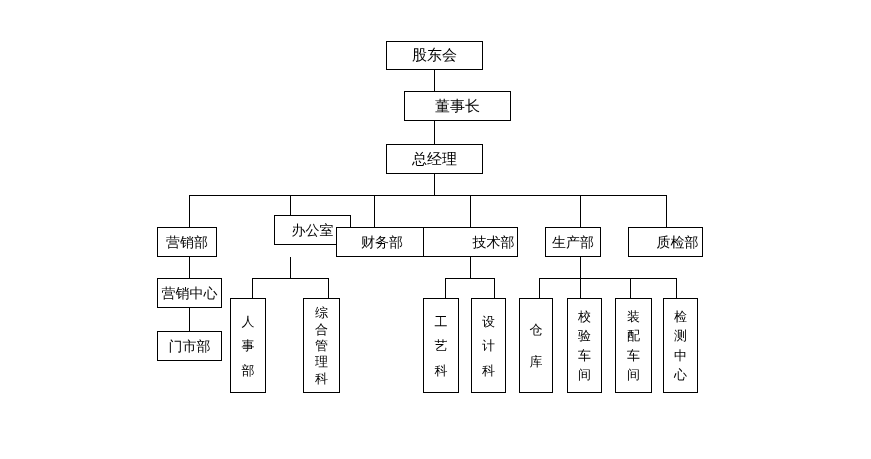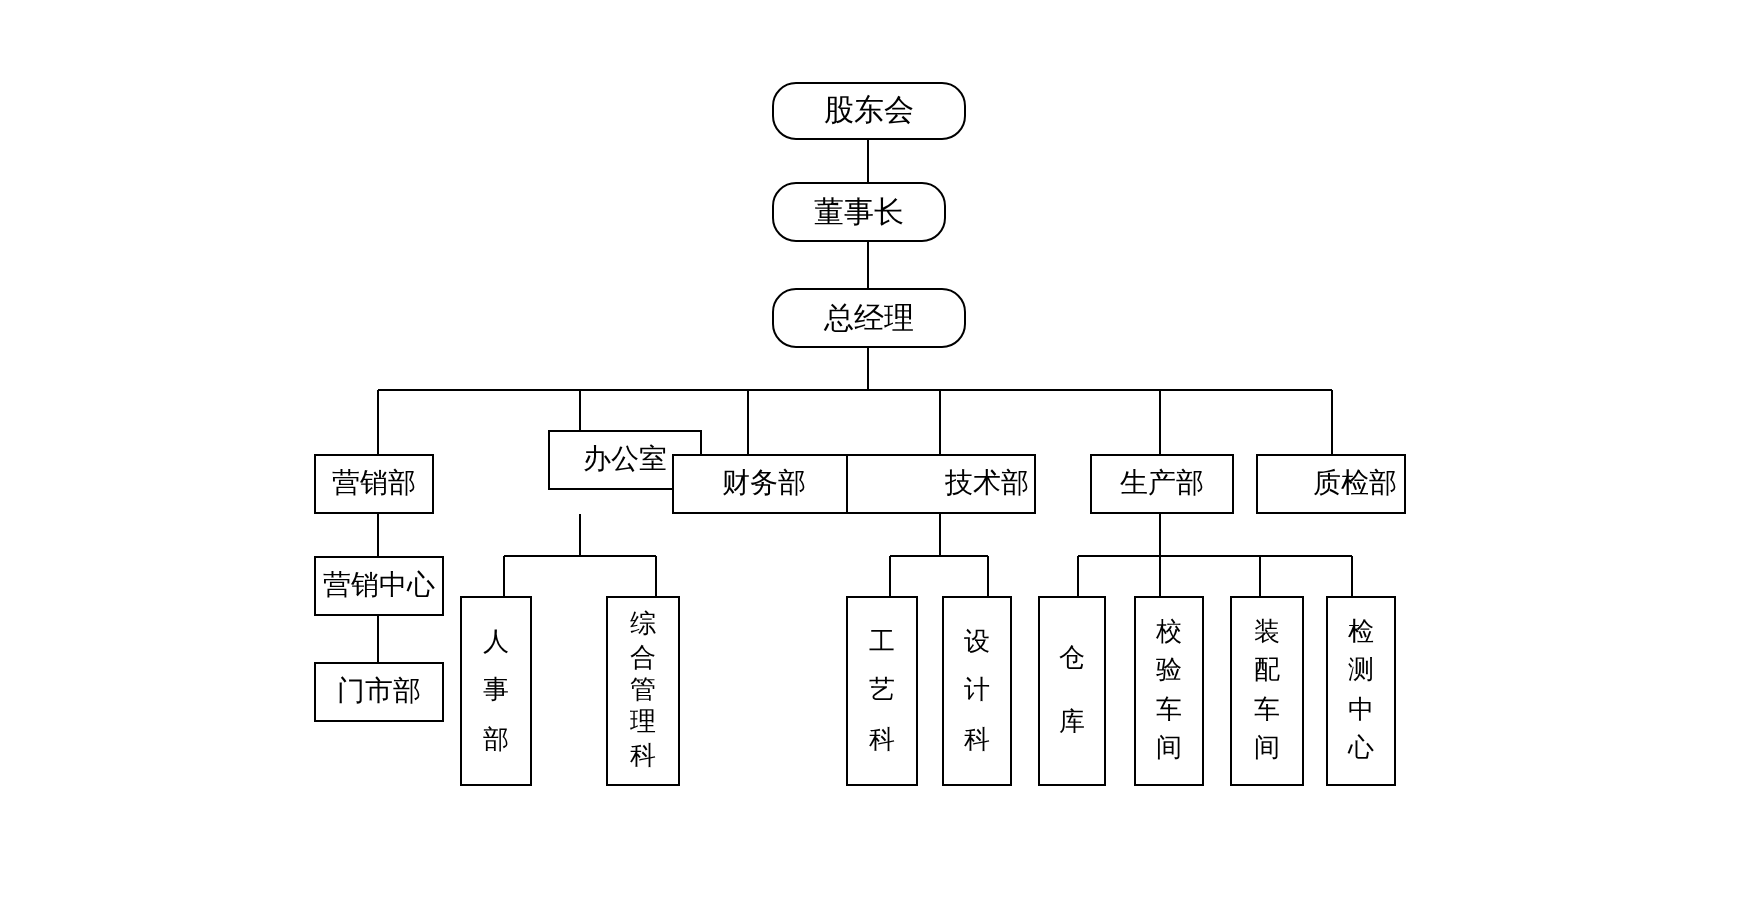--- a/index.html
+++ b/index.html
@@ -34,21 +34,21 @@
     position: absolute;
     border: 1px solid var(--border);
     background: var(--bg);
     display: flex;
     align-items: center;
     justify-content: center;
     text-align: center;
     line-height: 1;
     white-space: nowrap;
   }
-  .node.lvl-top { font-size: 15px; border-radius: 12px; }
+  .node.lvl-top { font-size: 15px; }
   .node.h      { font-size: 14px; }
   .node.v {
     font-size: 13px;
     flex-direction: column;
     justify-content: space-evenly;
     white-space: normal;
     padding: 4px 0;
   }
   .node.v span { display: block; line-height: 1; }
 </style>
@@ -85,28 +85,28 @@
     <line x1="494" y1="278" x2="494" y2="298"></line>
 
     <line x1="580" y1="257" x2="580" y2="298"></line>
     <line x1="539" y1="278" x2="676" y2="278"></line>
     <line x1="539" y1="278" x2="539" y2="298"></line>
     <line x1="630" y1="278" x2="630" y2="298"></line>
     <line x1="676" y1="278" x2="676" y2="298"></line>
   </svg>
 
   <div class="node lvl-top" style="left:386px; top:41px;  width:97px; height:29px;">股东会</div>
-  <div class="node lvl-top" style="left:386px; top:91px;  width:87px; height:30px;">董事长</div>
+  <div class="node lvl-top" style="left:404px; top:91px;  width:107px; height:30px;">董事长</div>
   <div class="node lvl-top" style="left:386px; top:144px; width:97px; height:30px;">总经理</div>
 
   <div class="node h" style="left:157px; top:227px; width:60px; height:30px;">营销部</div>
   <div class="node h" style="left:250px; top:215px; width:77px; height:30px;margin-left:24px;">办公室</div>
   <div class="node h" style="left:336px; top:227px; width:92px; height:30px;">财务部</div>
   <div class="node h" style="left:423px; top:227px; width:95px; height:30px;padding-left:46px;">技术部</div>
-  <div class="node h" style="left:545px; top:227px; width:72px; height:30px;">生产部</div>
+  <div class="node h" style="left:545px; top:227px; width:56px; height:30px;">生产部</div>
   <div class="node h" style="left:628px; top:227px; width:75px; height:30px;padding-left:24px;">质检部</div>
 
   <div class="node h" style="left:157px; top:278px; width:65px; height:30px;">营销中心</div>
   <div class="node h" style="left:157px; top:331px; width:65px; height:30px;">门市部</div>
 
   <div class="node v" style="left:230px; top:298px; width:36px; height:95px;">
       <span>人</span>
       <span>事</span>
       <span>部</span>
     </div>

